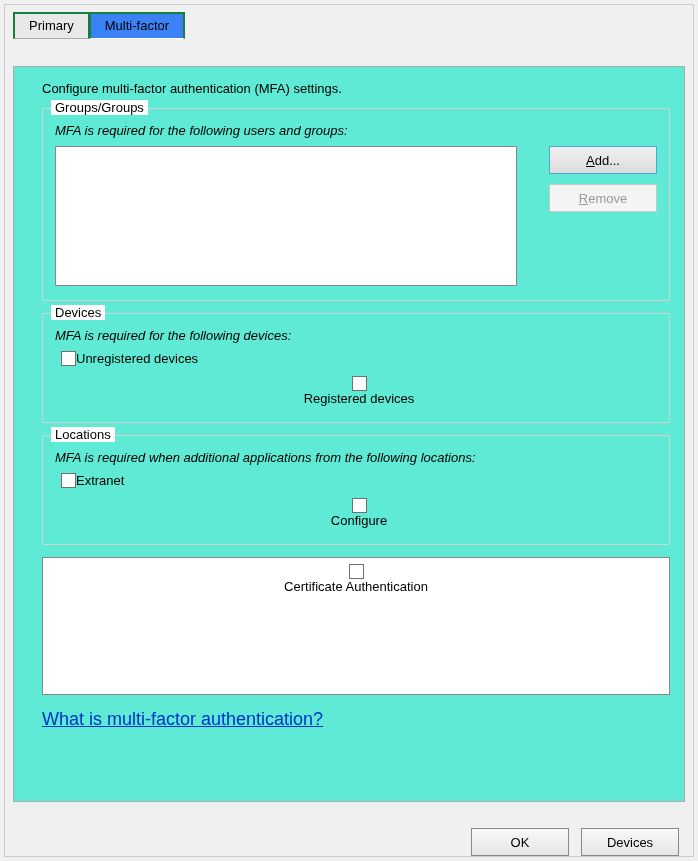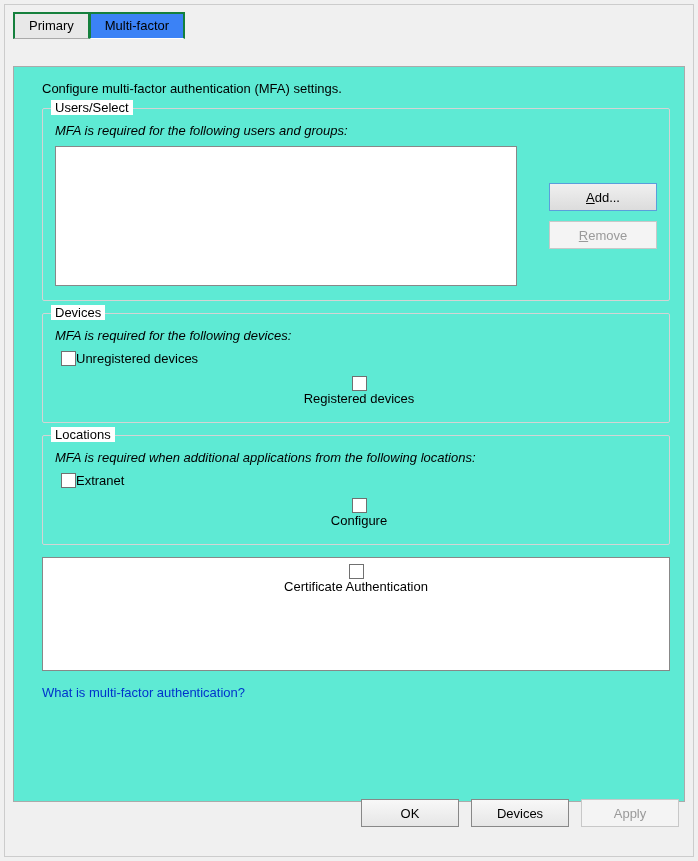--- a/index.html
+++ b/index.html
@@ -78,21 +78,21 @@
       font-size: 13px;
     }
     .fieldset .desc {
       margin: 6px 0 8px 0;
       font-size: 13px;
       font-style: italic;
     }
     .users-groups-body {
       display: flex;
       gap: 32px;
-      align-items: center;
+      align-items: flex-start;
     }
     .listbox {
       flex: 1;
       height: 140px;
       border: 1px solid #888;
       background: #fff;
     }
     .side-buttons {
       display: flex;
       flex-direction: column;
@@ -141,37 +141,38 @@
       flex-shrink: 0;
     }
     .additional-text {
       font-size: 13px;
       margin: 6px 0 10px 0;
       line-height: 1.4;
     }
     .methods-box {
       border: 1px solid #888;
       background: #fff;
-      height: 114px;
+      height: 138px;
       padding: 6px 8px;
     }
     .methods-box .check-row {
       margin: 0;
     }
     .link {
       color: #0033cc;
-      font-size: 13px;
+      font-size: 18px;
       margin-top: 14px;
       display: inline-block;
       cursor: pointer;
+      text-decoration: underline;
     }
     .bottom-buttons {
       position: absolute;
       right: 14px;
-      bottom: 29px;
+      bottom: 0;
       display: flex;
       gap: 12px;
     }
     .bottom-buttons .btn {
       width: 98px;
     }
   </style>
 </head>
 <body>
 
@@ -181,21 +182,21 @@
     <div class="tab">Primary</div>
     <div class="tab active">Multi-factor</div>
   </div>
 
   <div class="tab-panel">
 
     <div class="intro-text">Configure multi-factor authentication (MFA) settings.</div>
 
     
     <div class="fieldset">
-      <span class="legend">Users/Select</span>
+      <span class="legend">Groups/Groups</span>
       <div class="desc">MFA is required for the following users and groups:</div>
       <div class="users-groups-body">
         <div class="listbox"></div>
         <div class="side-buttons">
           <button class="btn default"><span class="underline-first">A</span><span>dd...</span></button>
           <button class="btn disabled"><span class="underline-first">R</span><span>emove</span></button>
         </div>
       </div>
     </div>
 
@@ -235,16 +236,15 @@
       </div>
     </div>
 
     <a class="link">What is multi-factor authentication?</a>
 
   </div>
 
   <div class="bottom-buttons">
     <button class="btn">OK</button>
     <button class="btn">Devices</button>
-    <button class="btn disabled">Apply</button>
   </div>
 
 </div>
 
 </body></html>

